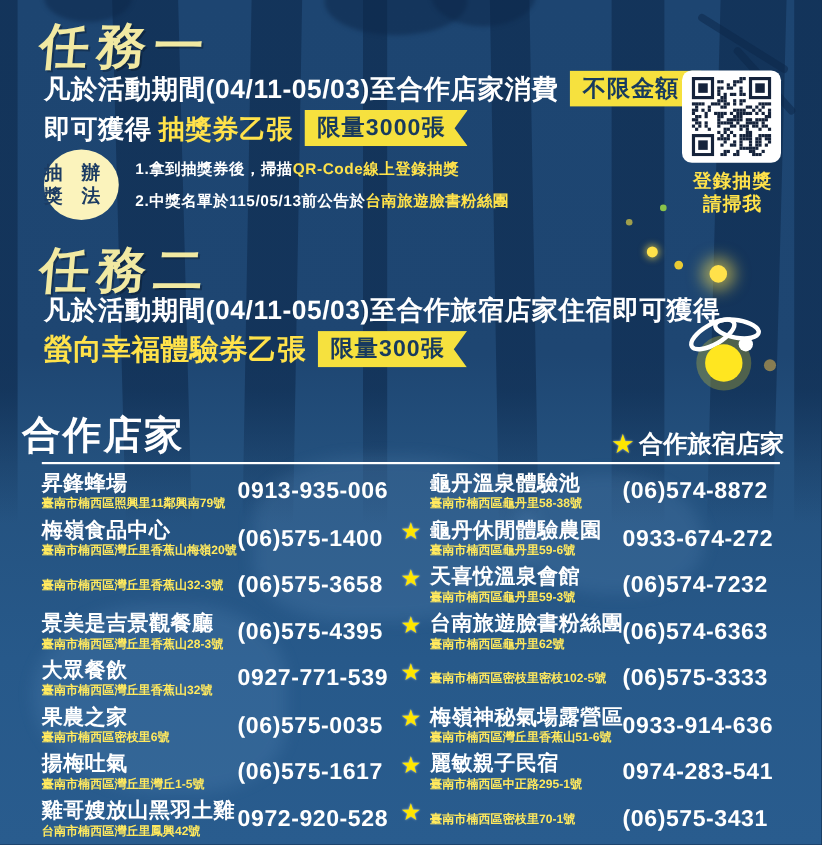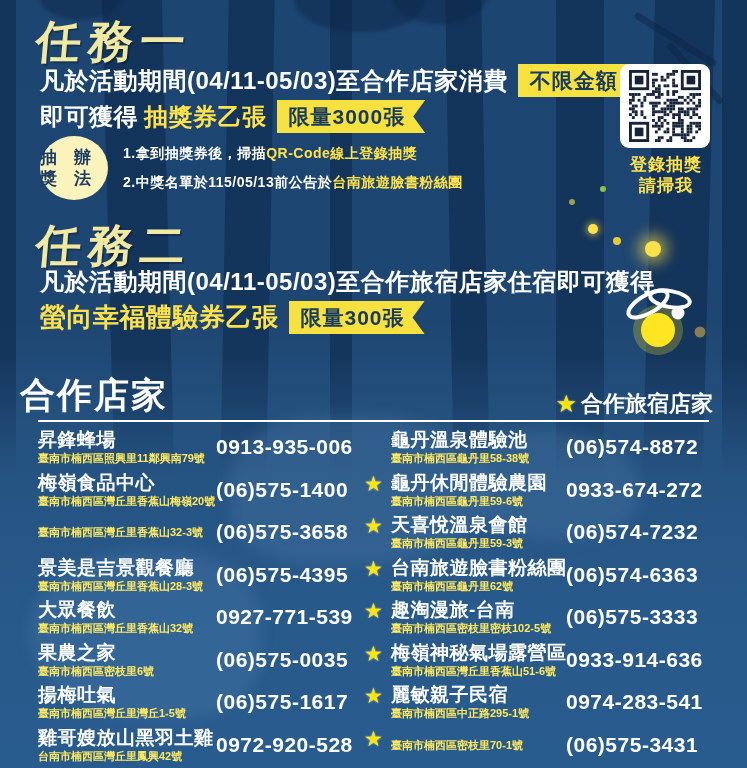--- a/index.html
+++ b/index.html
@@ -475,21 +475,20 @@
       <span class="row-star">★</span>
       <div class="store-info">
           <div class="store-name">台南旅遊臉書粉絲團</div>
           <div class="store-address">臺南市楠西區龜丹里62號</div>
         </div>
       <div class="store-phone">(06)574-6363</div>
     </div>
     <div class="store-row">
       <span class="row-star">★</span>
       <div class="store-info">
-          <div class="store-name">趣淘漫旅-台南</div>
           <div class="store-address">臺南市楠西區密枝里密枝102-5號</div>
         </div>
       <div class="store-phone">(06)575-3333</div>
     </div>
     <div class="store-row">
       <span class="row-star">★</span>
       <div class="store-info">
           <div class="store-name">梅嶺神秘氣場露營區</div>
           <div class="store-address">臺南市楠西區灣丘里香蕉山51-6號</div>
         </div>

